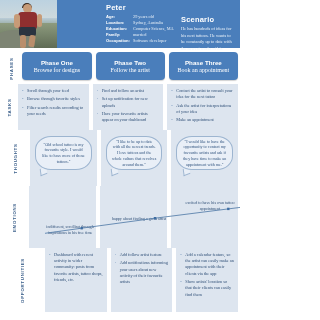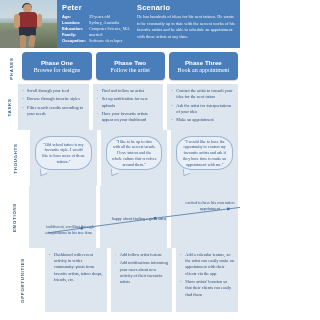--- a/index.html
+++ b/index.html
@@ -31,22 +31,23 @@
   .p-torso { position:absolute; left:4px; top:8px; width:19px; height:17px; background:#8f2f2f; border-radius:4px 4px 2px 2px; }
   .p-arm { position:absolute; left:0px; top:10px; width:6px; height:14px; background:#c79b77; border-radius:3px; }
   .p-arm2 { position:absolute; right:0px; top:10px; width:5px; height:13px; background:#c79b77; border-radius:3px; }
   .p-shorts { position:absolute; left:5px; top:23px; width:17px; height:9px; background:#2b3440; border-radius:2px; }
   .p-leg { position:absolute; left:6px; top:31px; width:6px; height:13px; background:#b98e6c; border-radius:2px; }
   .p-leg2 { position:absolute; left:15px; top:31px; width:6px; height:12px; background:#b98e6c; border-radius:2px; transform:rotate(8deg); }
 
   .persona-info {
     flex:0 0 78px;
     padding:3px 3px 0 5px;
-  }
-  .scenario-block { flex:1; padding:3px 5px 0 2px; }
+    margin-left:44px;
+  }
+  .scenario-block { flex:1; padding:3px 5px 0 2px;margin-top:12px; }
   .hdr-title {
     color:#ffffff; font-weight:bold; font-size:7.5px;
     letter-spacing:.2px; margin-bottom:2px;
     font-family:"Liberation Sans", sans-serif;
   }
   .info-row { display:flex; font-size:4.3px; line-height:1.42; color:#e8f0f8; }
   .info-label { flex:0 0 27px; font-weight:bold; color:#ffffff; font-family:"Liberation Sans", sans-serif; font-size:4.1px; }
   .info-value { flex:1; }
   .scenario-text { font-size:4.4px; line-height:1.5; color:#eef4fa; }
 

